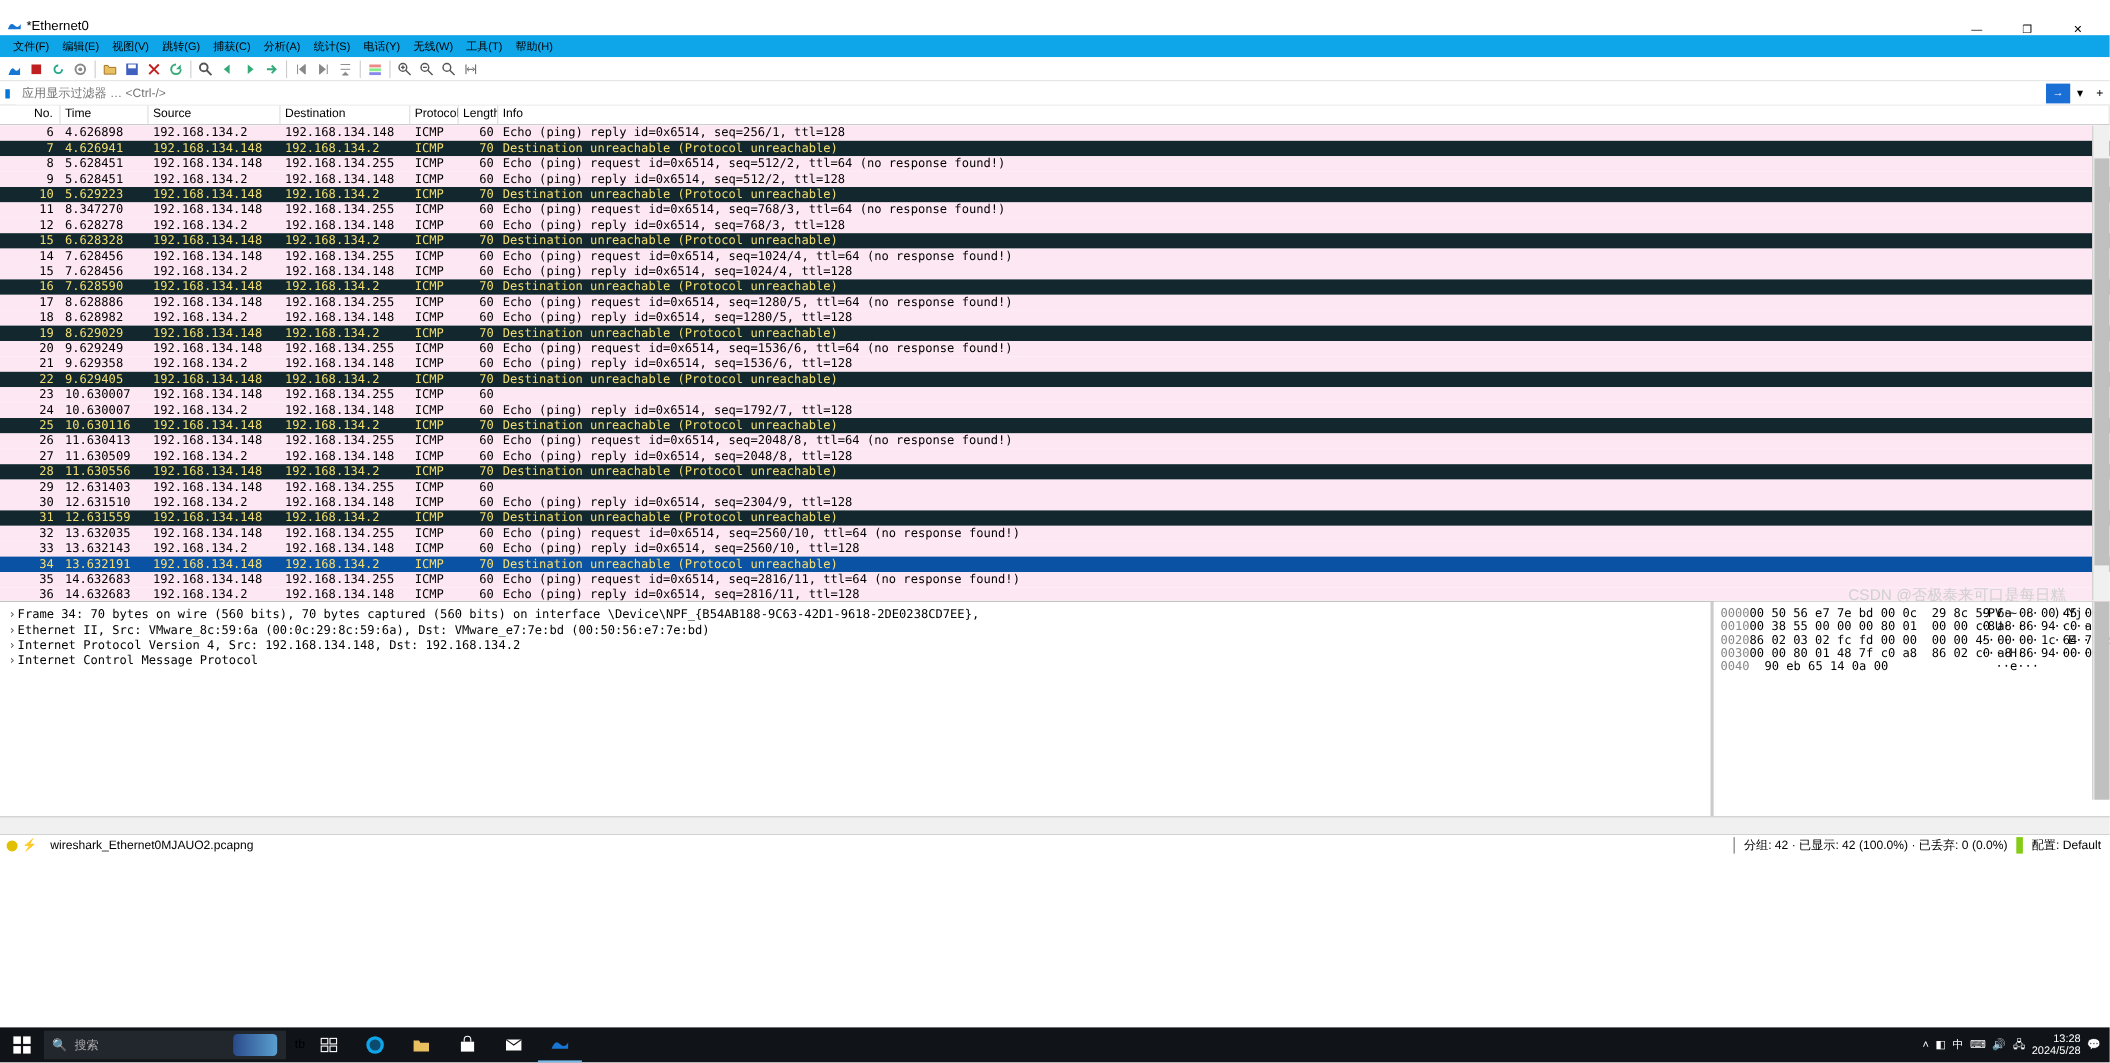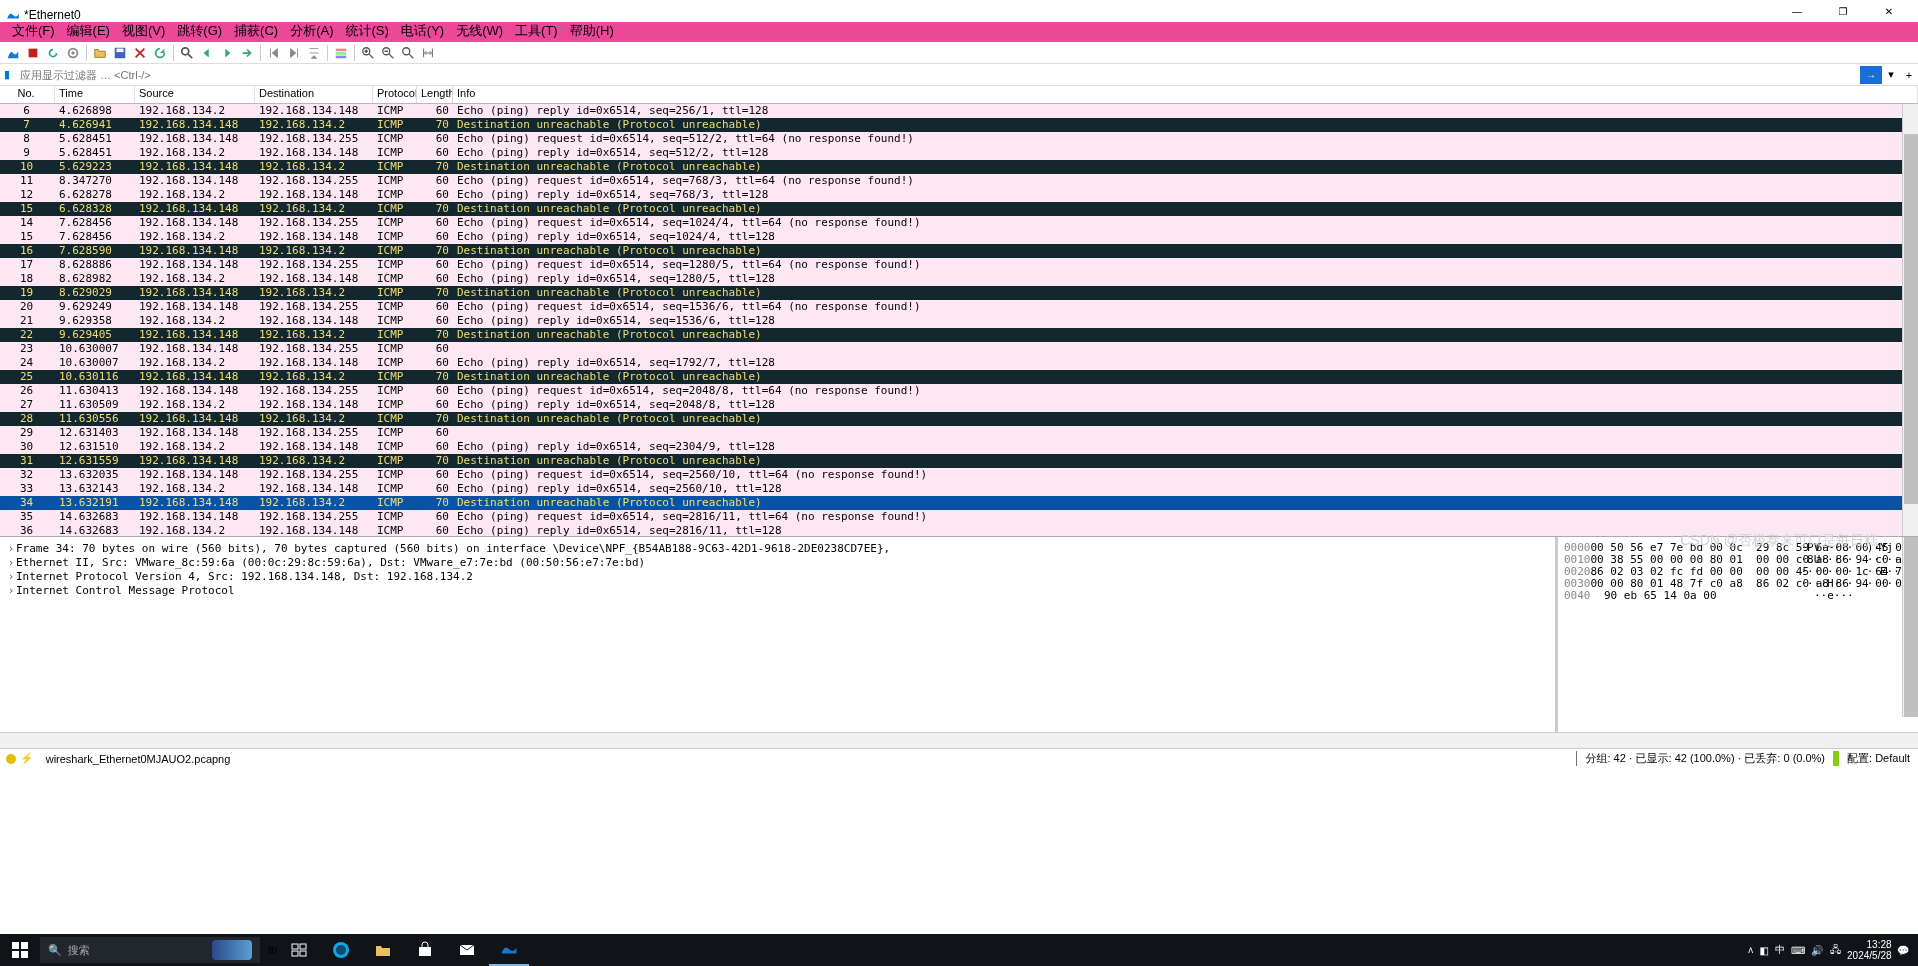--- a/index.html
+++ b/index.html
@@ -1,40 +1,40 @@
 <!DOCTYPE html>
 <html><head>
 <meta charset="utf-8">
 <style>
 *{margin:0;padding:0;box-sizing:border-box}
 body{font-family:"Microsoft YaHei",Arial,sans-serif;font-size:11px;background:#fff;overflow:hidden;width:1918px;height:966px;position:relative}
-.title-bar{height:22px;display:flex;align-items:flex-end;padding:0 6px;background:#fff}
+.title-bar{height:22px;display:flex;align-items:flex-start;padding:16px 6px;background:#fff}
 .fin-icon{width:14px;height:14px;margin-right:4px}
 .title-text{flex:1;font-size:12px}
 .win-controls{display:flex;gap:0}
 .win-btn{width:46px;height:22px;display:flex;align-items:center;justify-content:center;font-size:10px;cursor:default}
-.menu-bar{height:20px;display:flex;align-items:flex-end;padding:0 6px;font-size:13px;background:#ec4899}
+.menu-bar{height:20px;display:flex;align-items:center;padding:0 6px;font-size:10px;background:#0ea5e9}
 .menu-item{padding:2px 6px;cursor:default}
 .tool-bar{height:22px;display:flex;align-items:center;padding:0 4px;gap:2px;background:#fff;border-bottom:1px solid #ddd}
 .tool-sep{width:1px;height:16px;background:#ccc;margin:0 2px}
 .tool-btn{width:18px;height:18px;display:flex;align-items:center;justify-content:center;border:1px solid transparent;cursor:default}
 .tool-btn svg{width:14px;height:14px}
 .filter-bar{height:22px;display:flex;align-items:center;background:#fff;border-bottom:1px solid #ddd}
 .filter-input{flex:1;height:20px;border:none;padding:0 6px;font-size:11px;color:#888;outline:none;background:#fff}
 .filter-mark{width:14px;height:20px;display:flex;align-items:center;justify-content:center;color:#0078d7}
 .filter-right{width:18px;height:20px;display:flex;align-items:center;justify-content:center}
 .headers{height:18px;display:flex;background:#fff;border-bottom:1px solid #b8b8b8;font-size:11px;color:#000;position:relative}
 .hdr{padding:1px 4px;border-right:1px solid #ddd;overflow:hidden;white-space:nowrap}
 .packet-list{background:#fff;font-family:Consolas,monospace;font-size:11px;overflow:hidden;position:relative}
 .packet-row{height:14px;display:flex;white-space:nowrap;overflow:hidden}
 .packet-row.pink{background:#fde7f3;color:#000}
 .packet-row.darkblue{background:#12272e;color:#f2de72}
 .packet-row.selected{background:#0a52a4;color:#f9df74}
 .cell{padding:0 4px;overflow:hidden}
-.c-no{width:55px;text-align:center;padding-right:6px}
+.c-no{width:55px;text-align:right;padding-right:6px}
 .c-time{width:80px}
 .c-src{width:120px}
 .c-dst{width:118px}
 .c-proto{width:44px}
 .c-len{width:36px;text-align:right;padding-right:4px}
 .c-info{flex:1}
 .vscroll{position:absolute;right:0;top:0;width:16px;height:100%;background:#f0f0f0;border-left:1px solid #ccc}
 .vscroll-thumb{width:14px;background:#c0c0c0;margin:0 1px;position:absolute}
 .lower-panes{display:flex;height:196px;border-top:1px solid #aaa}
 .detail-pane{flex:1;padding:4px 6px;font-family:Consolas,monospace;font-size:11px;overflow:auto;border-right:3px solid #ccc;position:relative}

